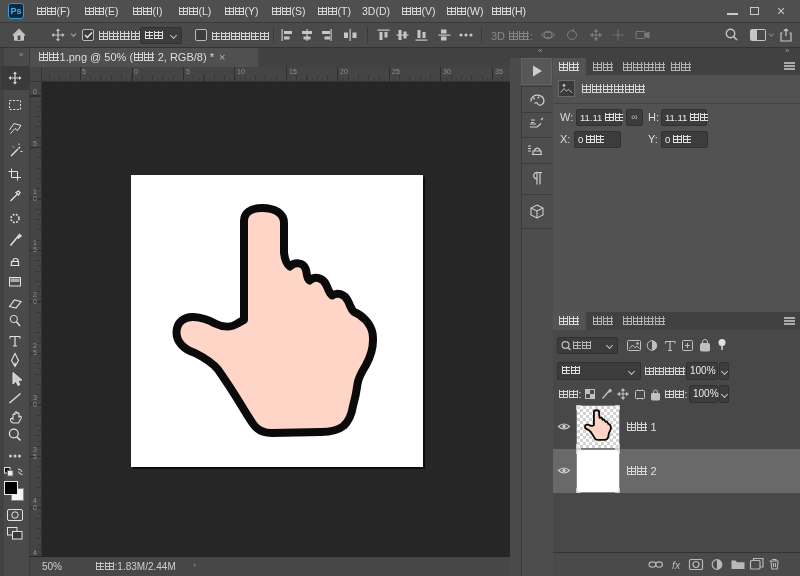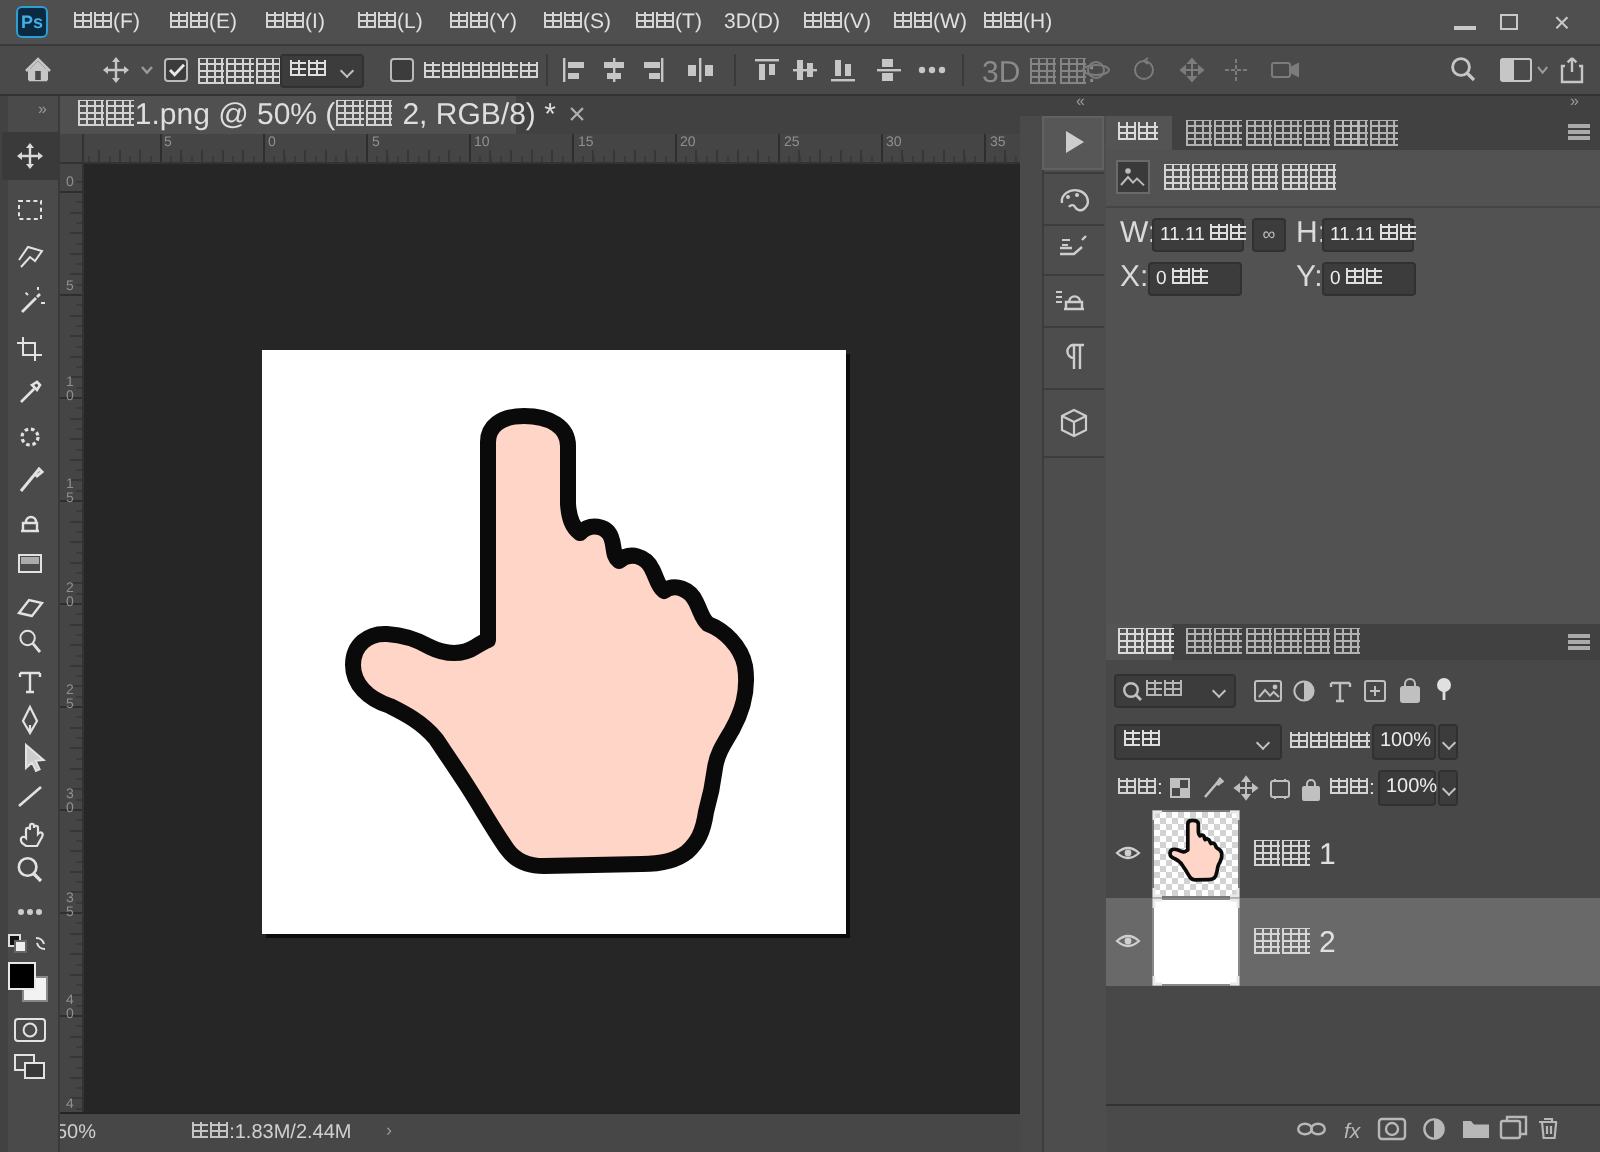--- a/index.html
+++ b/index.html
@@ -1,21 +1,21 @@
 <!DOCTYPE html>
 <html><head><meta charset="utf-8">
 <style>
 *{margin:0;padding:0;box-sizing:border-box}
 html,body{width:800px;height:576px;overflow:hidden;background:#323232;
  font-family:"Liberation Sans",sans-serif;-webkit-font-smoothing:antialiased}
 .ab{position:absolute}
 i.c{display:inline-block;width:.88em;height:.84em;vertical-align:-.04em;margin:0 .05em;
 background:repeating-linear-gradient(0deg,currentColor 0 1px,transparent 1px 3.1px),
 repeating-linear-gradient(90deg,currentColor 0 1px,transparent 1px 3.9px);opacity:.92}
-.txt{position:absolute;font-size:15px;color:#e0e0e0;white-space:nowrap;line-height:14px}
+.txt{position:absolute;font-size:11px;color:#e0e0e0;white-space:nowrap;line-height:14px}
 .box{position:absolute;background:#3c3c3c;border:1px solid #313131;border-radius:2px;color:#ececec;font-size:10px;line-height:15px;padding-left:3px;white-space:nowrap}
 .tri{display:inline-block;width:5px;height:5px;border-right:1.4px solid #c2c2c2;border-bottom:1.4px solid #c2c2c2;transform:rotate(45deg)}
 .rl{position:absolute;font-size:7px;color:#909090;line-height:7px}
 </style></head>
 <body>
 
 <div class="ab" style="left:0;top:0;width:800px;height:22px;background:#4f4f4f"></div>
 <div class="ab" style="left:8px;top:3px;width:16px;height:16px;background:#0b2a42;border:1px solid #2d9ed3;border-radius:3px;color:#41b0e8;font-size:9px;font-weight:bold;text-align:center;line-height:14px">Ps</div>
 <span class="txt" style="left:36px;top:4px;font-size:10.5px"><i class="c"></i><i class="c"></i>(F)</span>
 <span class="txt" style="left:84px;top:4px;font-size:10.5px"><i class="c"></i><i class="c"></i>(E)</span>
@@ -78,21 +78,21 @@
 <span class="rl" style="left:33px;top:497px">4<br>0</span>
 <span class="rl" style="left:33px;top:549px">4<br>5</span>
 
 <div class="ab" style="left:42px;top:82px;width:468px;height:474px;background:#262626"></div>
 <div class="ab" style="left:131px;top:175px;width:292px;height:292px;background:#ffffff;box-shadow:2px 2px 0 #0c0c0c"></div>
 <svg class="ab" style="left:131px;top:175px" width="292" height="292" viewBox="131 175 292 292">
 <path id="hand" d="M 244 320 L 244 221 C 244 213.5 250 208 262 208 C 275 208 284 213.5 284 223 L 284 252 C 284.5 259 286 263.5 290 266.5 C 295 261.5 303 262.5 305.5 268.5 C 307.5 273.5 306 277.5 309.5 280.5 C 315 275.5 323 278 326 284.5 C 328.5 289 328.5 292.5 332 295.5 C 337.5 291.5 345 294.5 348 301 C 350.5 306 351 309.5 354 312 C 362 315 370.5 323 372.5 333 C 374.5 346 371 356 366 365 C 361.5 372.5 358.5 377 357.5 384 C 356.5 392 355 399 353 406 C 351.5 416 349 421 343.5 426 Q 336 432 321 432 L 272 433 Q 259.5 433 253.5 424.5 C 247 415.5 240.5 403.5 233 392 C 227.5 383.5 222 375.5 218 369.5 C 211 361 202 356.5 195 353 C 184 349.5 176.5 342 176.5 332.5 C 176.5 322.5 184 316.5 193.5 317 C 202 317.5 209 320 215 323.5 C 223 327.5 231.5 327.5 237.5 323.5 Q 241.5 321 244 320 Z" fill="#fed5c6" stroke="#0a0a0a" stroke-width="8" stroke-linejoin="round"></path>
 </svg>
 
 <div class="ab" style="left:30px;top:556px;width:480px;height:20px;background:#474747;border-top:1px solid #252525"></div>
-<div class="ab" style="left:28px;top:561px;font-size:10px;color:#cfcfcf">50%</div>
+<div class="ab" style="left:42px;top:561px;font-size:10px;color:#cfcfcf">50%</div>
 <div class="ab" style="left:95px;top:561px;font-size:10px;color:#cfcfcf"><i class="c"></i><i class="c"></i>:1.83M/2.44M</div>
 <div class="ab" style="left:193px;top:560px;font-size:9px;color:#9a9a9a">›</div>
 
 <div class="ab" style="left:0;top:48px;width:30px;height:528px;background:#4a4a4a;border-right:1px solid #3a3a3a"></div>
 <div class="ab" style="left:0;top:48px;width:4px;height:528px;background:#424242"></div>
 <div class="ab" style="left:19px;top:50px;color:#9a9a9a;font-size:8px">»</div>
 <div class="ab" style="left:1px;top:66px;width:28px;height:24px;background:#3a3a3a"></div>
 <div class="ab" style="left:11px;top:488px;width:13px;height:13px;background:#f2f2f2;border:1px solid #888"></div>
 <div class="ab" style="left:4px;top:481px;width:14px;height:14px;background:#000;border:1px solid #e8e8e8"></div>
 

